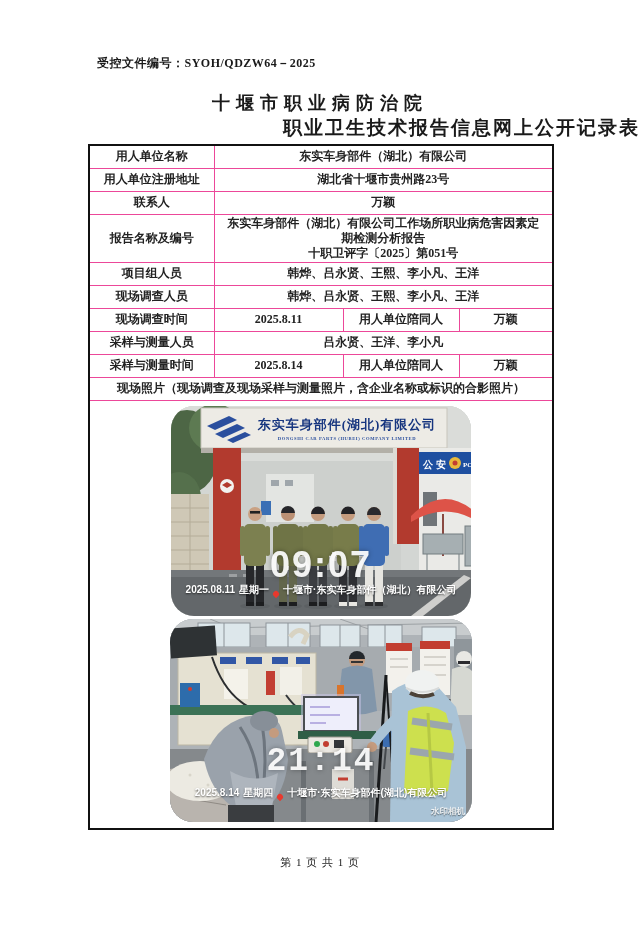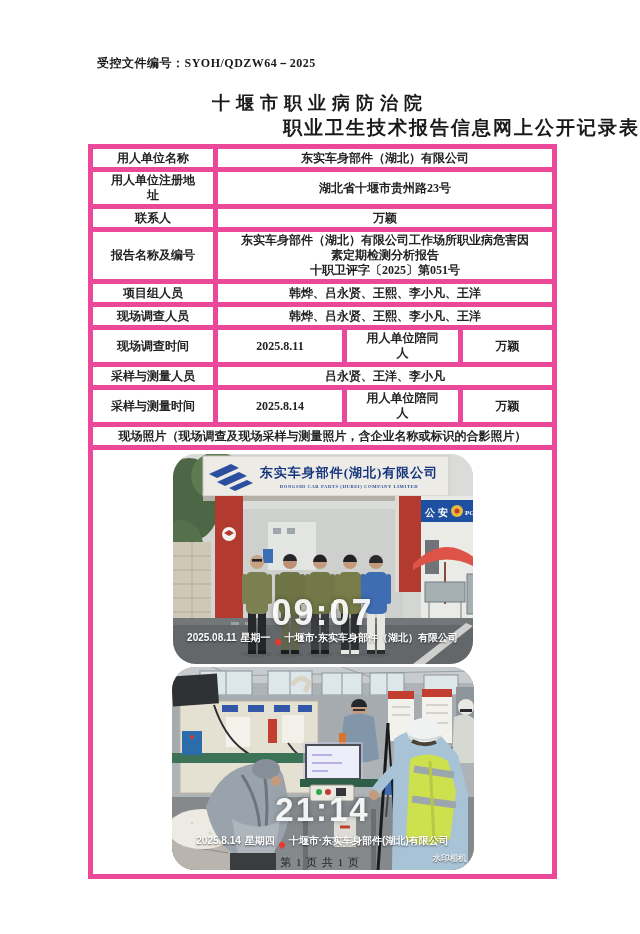--- a/index.html
+++ b/index.html
@@ -18,39 +18,39 @@
   }
   .title2 {
     position:absolute; top:115px; left:0; width:100%; text-align:right;
     font-size:19px; font-weight:bold; letter-spacing:2px;
   }
   table.form-table {
     position:absolute; left:88px; top:144px; width:464px;
     border-collapse:collapse; table-layout:fixed; border:2px solid #111;
   }
   table.form-table td {
-    border:5px solid #ec4899; font-size:12px; font-weight:bold; color:#222;
-    text-align:center; vertical-align:middle; padding:1px 18px; line-height:1.25;
+    border:1px solid #ec4899; font-size:12px; font-weight:bold; color:#222;
+    text-align:center; vertical-align:middle; padding:1px 10px; line-height:1.25;
   }
   tr.r { height:23px; }
   tr.r-report { height:46px; }
   .report-name { }
   .photos-cell { vertical-align:top; padding:6px 0 0 0; height:429px; }
   .photo { position:relative; margin:0 auto; overflow:hidden; background:#cfd2cf;border-radius:23px; }
   .photo1 { width:300px; height:210px; }
   .photo2 { width:302px; height:203px; margin-top:3px; background:#a9aeb2; }
   .photo svg { display:block; width:100%; height:100%; }
   .time-overlay {
     position:absolute; left:0; right:0; text-align:center;
     font-family:"Liberation Sans","DejaVu Sans",sans-serif;
     color:rgba(255,255,255,.92); letter-spacing:2px;
     text-shadow:0 0 5px rgba(0,0,0,.35);
   }
   .photo1 .time-overlay { top:136px; font-size:36px; }
-  .photo2 .time-overlay { top:122px; font-size:33px; }
+  .photo2 .time-overlay { top:122px; font-size:33px;font-family:Liberation Mono, monospace; }
   .caption-overlay {
     position:absolute; left:0; right:0;
     display:flex; justify-content:center; align-items:flex-end; gap:4px;
     font-family:"Liberation Sans","DejaVu Sans",sans-serif; font-size:10px;
     color:#ffffff; text-shadow:0 1px 2px rgba(0,0,0,.6); white-space:nowrap;
   }
   .photo1 .caption-overlay { top:178px; }
   .photo2 .caption-overlay { top:168px; }
   .pin-dot { width:6px; height:6px; border-radius:50% 50% 50% 0; background:#e8392e;
     display:inline-block; transform:rotate(-45deg); }

